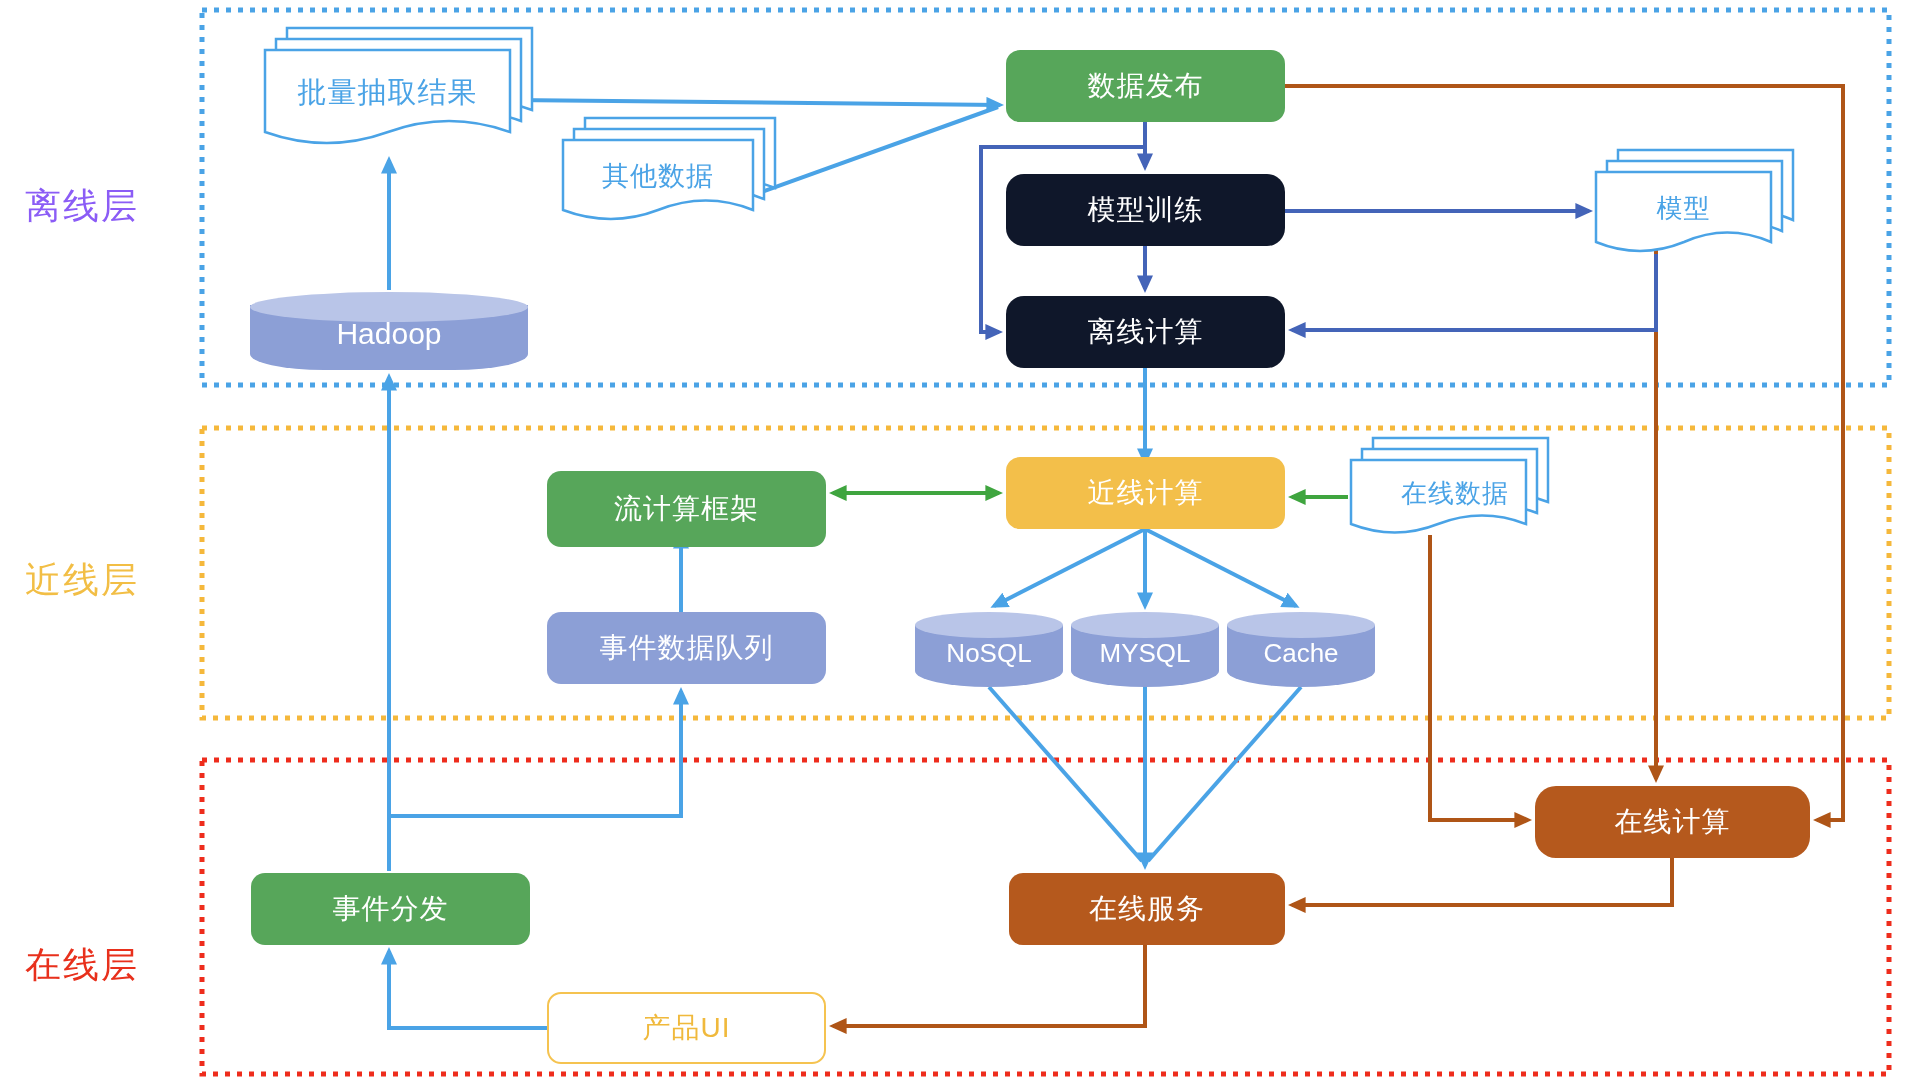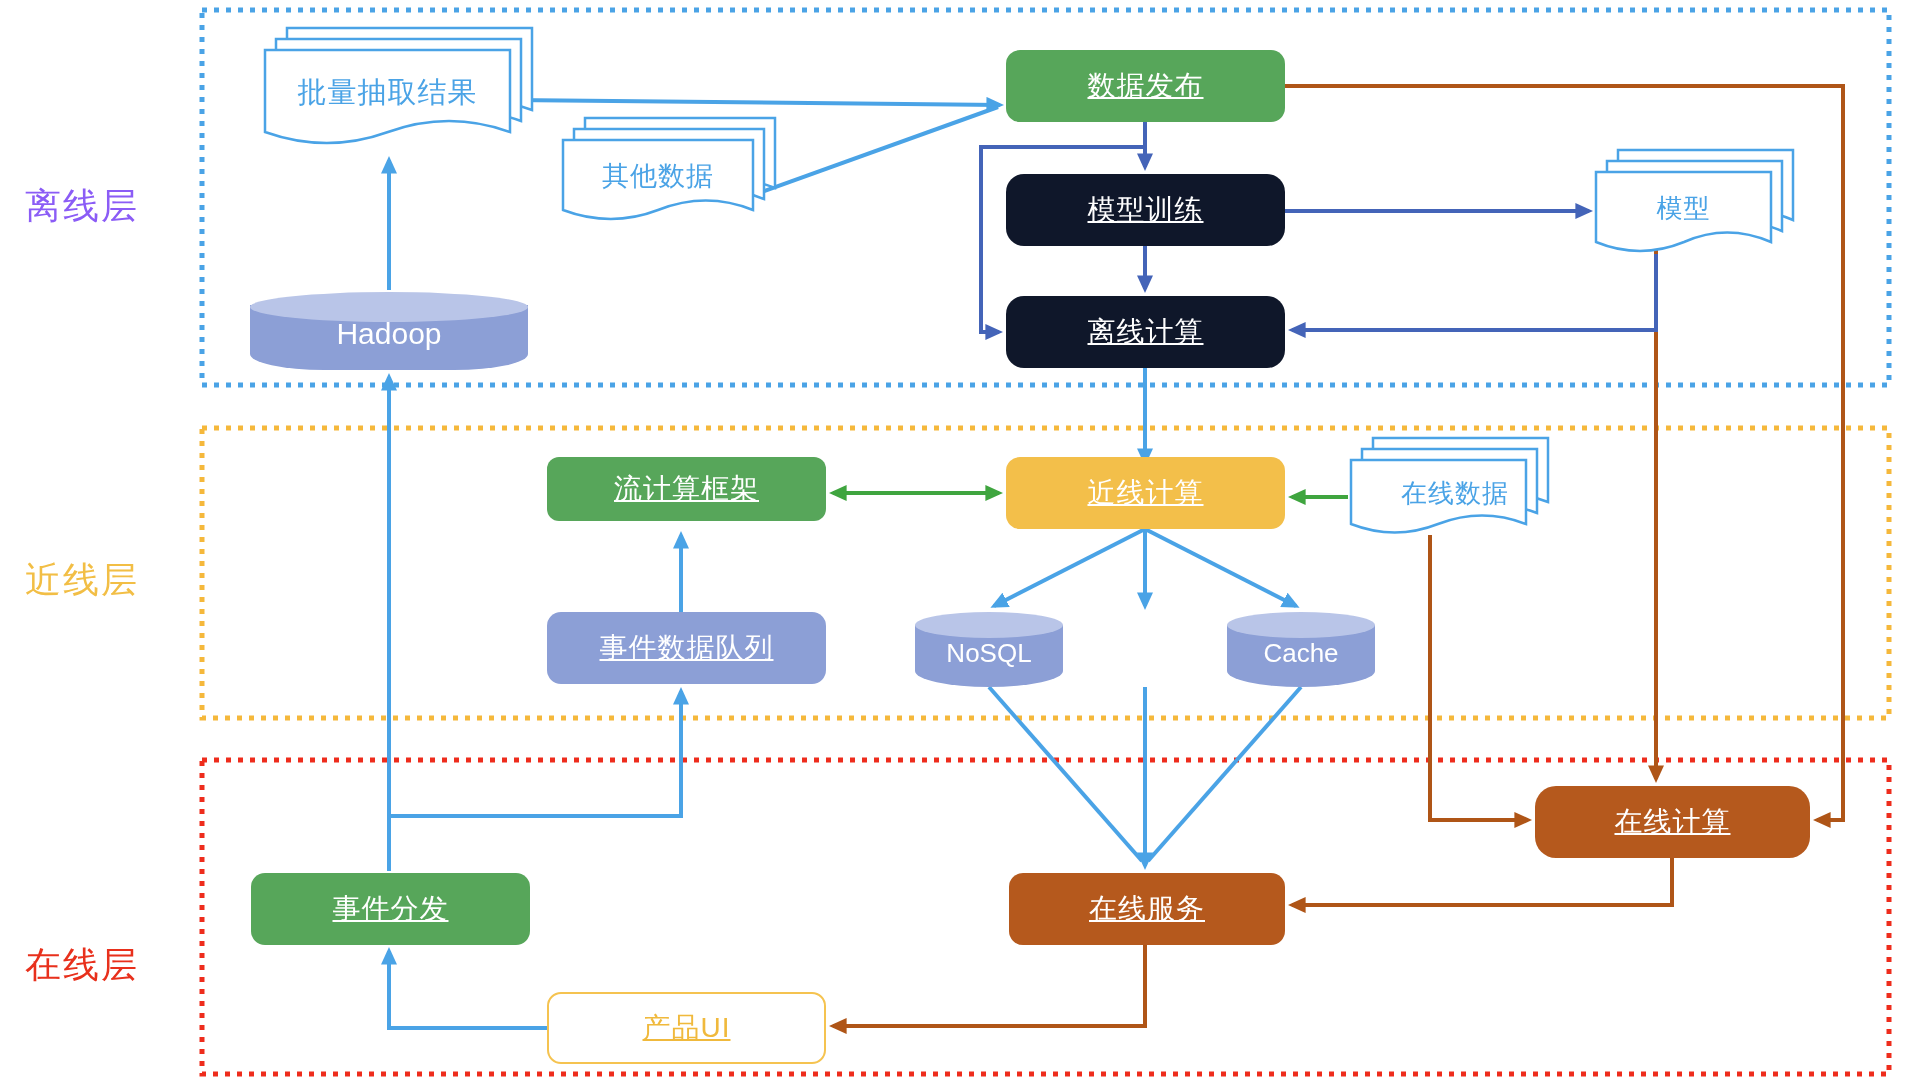--- a/index.html
+++ b/index.html
@@ -1,20 +1,20 @@
 <!DOCTYPE html>
 <html><head>
 <meta charset="utf-8">
 <style>
   html,body{margin:0;padding:0;background:#ffffff;}
   #stage{position:relative;width:1920px;height:1089px;background:#ffffff;overflow:hidden;
          font-family:"Liberation Sans","DejaVu Sans",sans-serif;}
   #edges{position:absolute;left:0;top:0;z-index:1;}
   .node{position:absolute;z-index:2;display:flex;align-items:center;justify-content:center;
-        color:#ffffff;font-size:28px;border-radius:14px;box-sizing:border-box;letter-spacing:1px;text-decoration:underline;}
+        color:#ffffff;font-size:28px;border-radius:14px;box-sizing:border-box;letter-spacing:1px;}
   .green{background:#57A65A;}
   .blue{background:#0f172a;border-radius:18px;}
   .yellow{background:#F3BF4A;}
   .slate{background:#8C9FD6;}
   .brown{background:#B5591D;}
   .outline{background:#ffffff;border:2px solid #F5C350;color:#F0B93C;}
   .layer-label{position:absolute;z-index:2;font-size:36px;letter-spacing:2px;}
   .lbl-offline{color:#8b5cf6;}
   .lbl-nearline{color:#F2BE45;}
   .lbl-online{color:#E8301C;}
@@ -111,37 +111,42 @@
   <div class="layer-label lbl-online" style="left:25px;top:905px;margin-top:36px;">在线层</div>
 
   <div class="doc-label" style="left:265px;top:50px;width:245px;height:85px;font-size:29px;">批量抽取结果</div>
   <div class="doc-label" style="left:563px;top:140px;width:190px;height:72px;font-size:27px;">其他数据</div>
   <div class="doc-label" style="left:1596px;top:172px;width:175px;height:72px;font-size:26px;">模型</div>
   <div class="doc-label" style="left:1351px;top:460px;width:208px;height:66px;font-size:26px;">在线数据</div>
 
   <div class="node green" style="left:1006px;top:50px;width:279px;height:72px;">数据发布</div>
   <div class="node blue" style="left:1006px;top:174px;width:279px;height:72px;">模型训练</div>
   <div class="node blue" style="left:1006px;top:296px;width:279px;height:72px;">离线计算</div>
-  <div class="node green" style="left:547px;top:457px;width:279px;height:64px;border-radius:12px;">流计算框架</div>
+  <div class="node green" style="left:547px;top:471px;width:279px;height:76px;">流计算框架</div>
   <div class="node yellow" style="left:1006px;top:457px;width:279px;height:72px;">近线计算</div>
   <div class="node slate" style="left:547px;top:612px;width:279px;height:72px;">事件数据队列</div>
   <div class="node brown" style="left:1535px;top:786px;width:275px;height:72px;border-radius:21px;">在线计算</div>
   <div class="node green" style="left:251px;top:873px;width:279px;height:72px;">事件分发</div>
   <div class="node brown" style="left:1009px;top:873px;width:276px;height:72px;">在线服务</div>
   <div class="node outline" style="left:547px;top:992px;width:279px;height:72px;">产品UI</div>
 
   <div class="cyl cyl-lg" style="left:250px;top:292px;width:278px;height:78px;">
     <div class="cyl-body"></div>
     <div class="cyl-top"></div>
     <div class="cyl-label">Hadoop</div>
   </div>
   <div class="cyl" style="left:915px;top:612px;width:148px;height:75px;">
     <div class="cyl-body"></div>
     <div class="cyl-top"></div>
     <div class="cyl-label">NoSQL</div>
   </div>
+  <div class="cyl" style="left:1071px;top:612px;width:148px;height:75px;">
+    <div class="cyl-body"></div>
+    <div class="cyl-top"></div>
+    <div class="cyl-label">MYSQL</div>
+  </div>
   <div class="cyl" style="left:1227px;top:612px;width:148px;height:75px;">
     <div class="cyl-body"></div>
     <div class="cyl-top"></div>
     <div class="cyl-label">Cache</div>
   </div>
 
 </div>
 
 </body></html>

